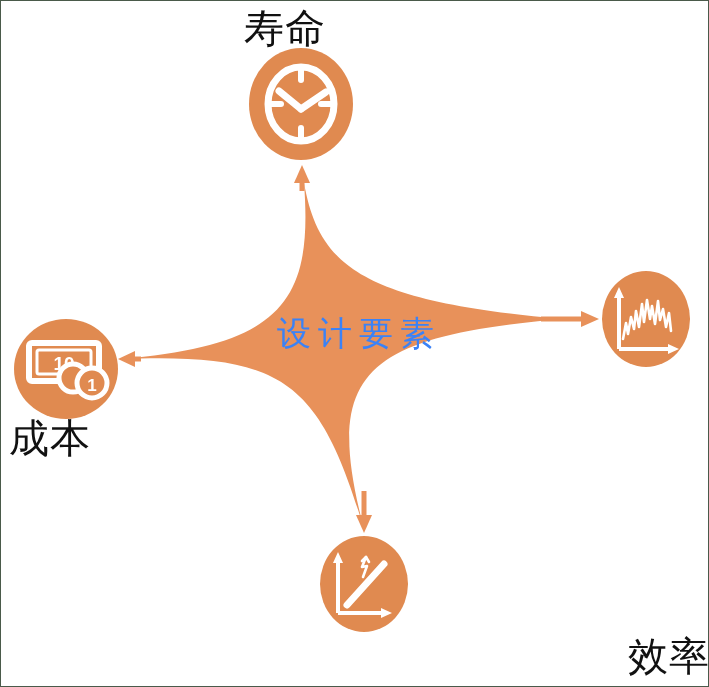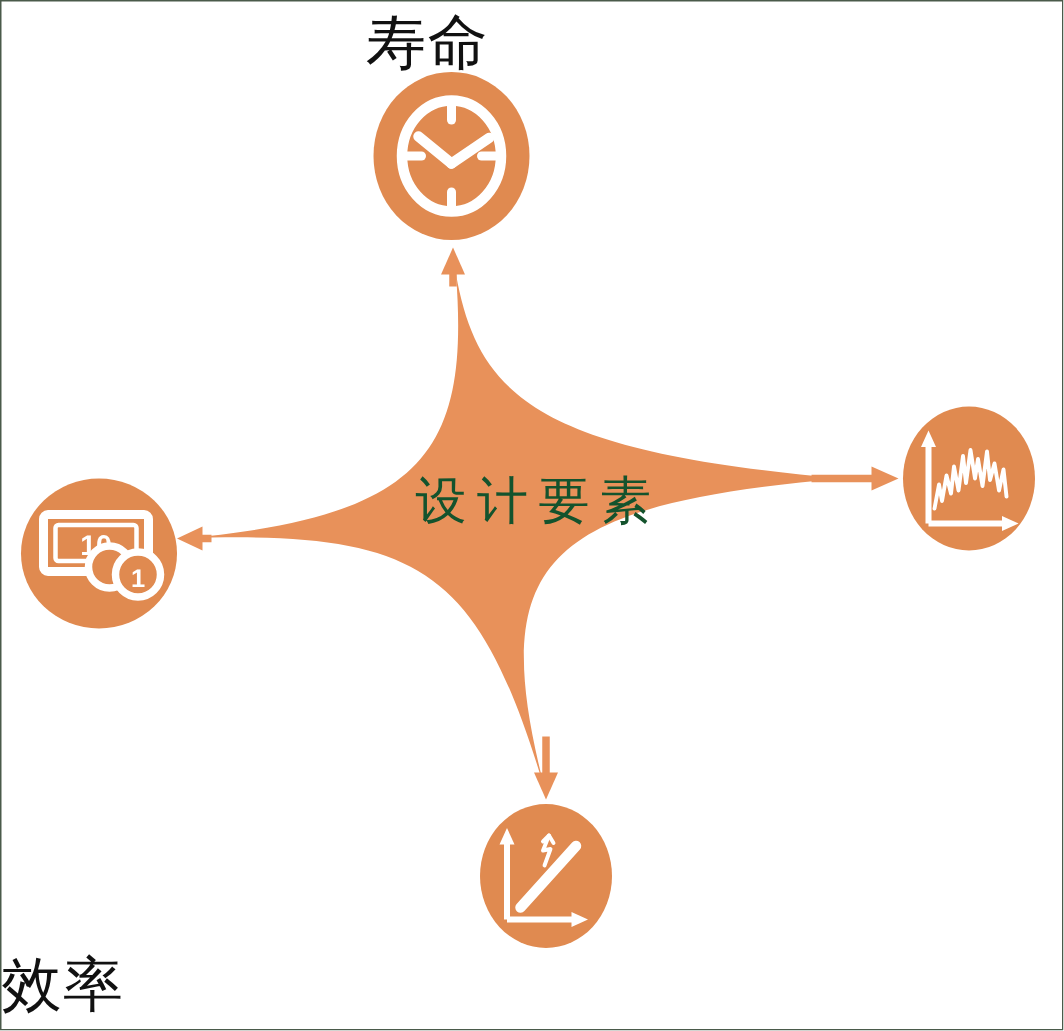--- a/index.html
+++ b/index.html
@@ -53,31 +53,31 @@
   #label-right {
     left: 586px;
     top: 370px;
     font-size: 40px;
     letter-spacing: 1px;
   }
   #label-bottom {
     left: 0;
     top: 636px;
     width: 709px;
-    text-align: left;
+    text-align: right;
     font-size: 40px;
     letter-spacing: 1px;
   }
   #center-text {
     position: absolute;
     left: 0;
     top: 310px;
     width: 709px;
     text-align: center;
-    color: #14532d;
+    color: #3b82f6;
     font-size: 34px;
     letter-spacing: 7px;
     text-indent: 7px;
     font-family: "Liberation Serif", "DejaVu Serif", serif;
     user-select: none;
     pointer-events: none;
   }
 </style>
 </head>
 <body>
@@ -175,19 +175,20 @@
         <path d="M 391 612 L 380 607 L 380 617 Z" fill="#ffffff" stroke="none"></path>
         <line x1="346" y1="604" x2="383" y2="563" stroke-width="7" stroke-linecap="round"></line>
         <path d="M 362 576 L 366 565 L 361 566 L 365 556" stroke-width="2.6" stroke-linecap="round" stroke-linejoin="round"></path>
         <path d="M 365 556 L 361 560 M 365 556 L 368 561" stroke-width="2.6" stroke-linecap="round"></path>
       </g>
     </g>
   </svg>
 
   <div class="node-label" id="label-top">寿命</div>
 
+  <div class="node-label" id="label-left">成本</div>
 
 
   <div class="node-label" id="label-bottom">效率</div>
 
   <div id="center-text">设计要素</div>
 
 </div>
 
 </body></html>

